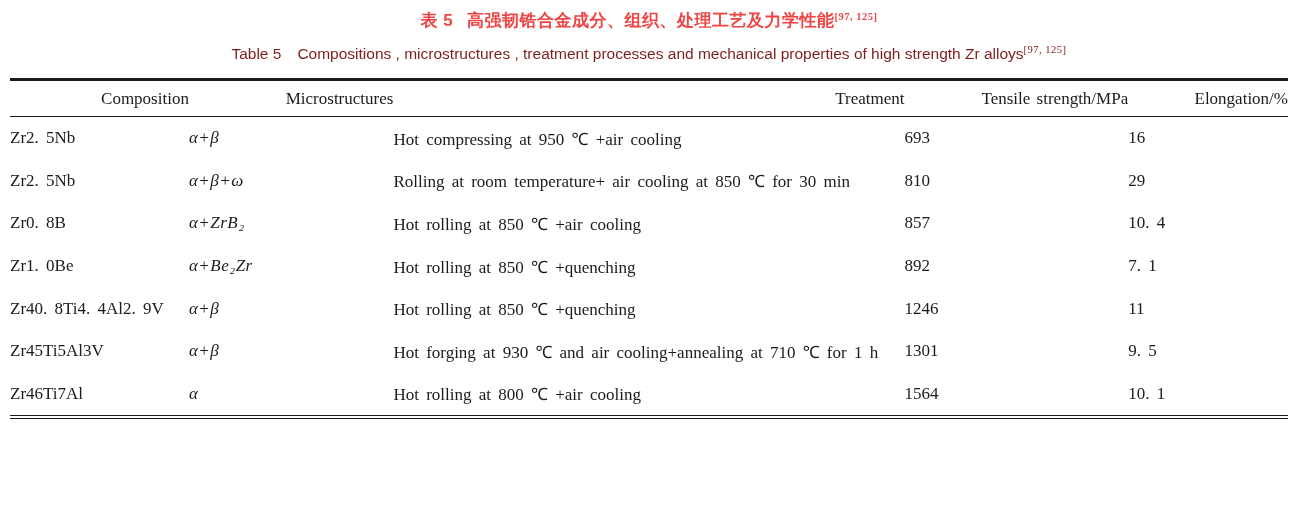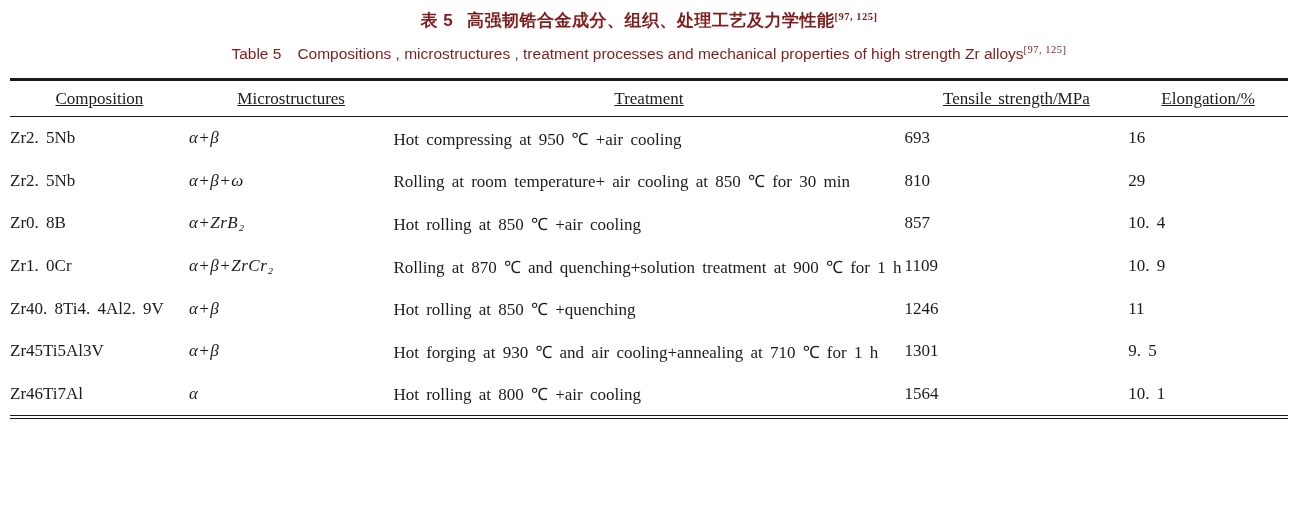--- a/index.html
+++ b/index.html
@@ -14,21 +14,21 @@
     color: #1b1b1b;
     font-family: "Liberation Serif", serif;
   }
   .caption-zh {
     margin-top: 9px;
     text-align: center;
     font-family: "Liberation Sans", sans-serif;
     font-weight: 700;
     font-size: 17px;
     letter-spacing: 0.5px;
-    color: #7f1d1d;
+    color: #ef4444;
   }
   .caption-zh .cap-label { margin-right: 14px; }
   .caption-en {
     margin-top: 13px;
     text-align: center;
     font-family: "Liberation Sans", sans-serif;
     font-weight: 400;
     font-size: 15.5px;
     color: #7f1d1d;
   }
@@ -51,26 +51,25 @@
     border-bottom: 4px double #1b1b1b;
   }
   col.c1 { width: 14%; }
   col.c2 { width: 16%; }
   col.c3 { width: 40%; }
   col.c4 { width: 17.5%; }
   col.c5 { width: 12.5%; }
   thead th {
     font-weight: 400;
     height: 35px;
-    text-align: center;
+    text-align: right;
     white-space: nowrap;
     border-bottom: 1.8px solid #1b1b1b;
     padding: 0;
     word-spacing: 2px;
-    text-decoration: underline;
   }
   tbody td {
     height: 42.6px;
     text-align: left;
     vertical-align: middle;
     white-space: nowrap;
     overflow: visible;
     padding: 0;
     word-spacing: 3px;
   }
@@ -120,25 +119,25 @@
       <td>29</td>
     </tr>
     <tr>
       <td>Zr0. 8B</td>
       <td class="micro">α+ZrB₂</td>
       <td>Hot rolling at 850 ℃ +air cooling</td>
       <td>857</td>
       <td>10. 4</td>
     </tr>
     <tr>
-      <td>Zr1. 0Cr</td>
-      <td class="micro">α+β+ZrCr₂</td>
-      <td>Rolling at 870 ℃ and quenching+solution treatment at 900 ℃ for 1 h</td>
-      <td>1109</td>
-      <td>10. 9</td>
+      <td>Zr1. 0Be</td>
+      <td class="micro">α+Be₂Zr</td>
+      <td>Hot rolling at 850 ℃ +quenching</td>
+      <td>892</td>
+      <td>7. 1</td>
     </tr>
     <tr>
       <td>Zr40. 8Ti4. 4Al2. 9V</td>
       <td class="micro">α+β</td>
       <td>Hot rolling at 850 ℃ +quenching</td>
       <td>1246</td>
       <td>11</td>
     </tr>
     <tr>
       <td>Zr45Ti5Al3V</td>

